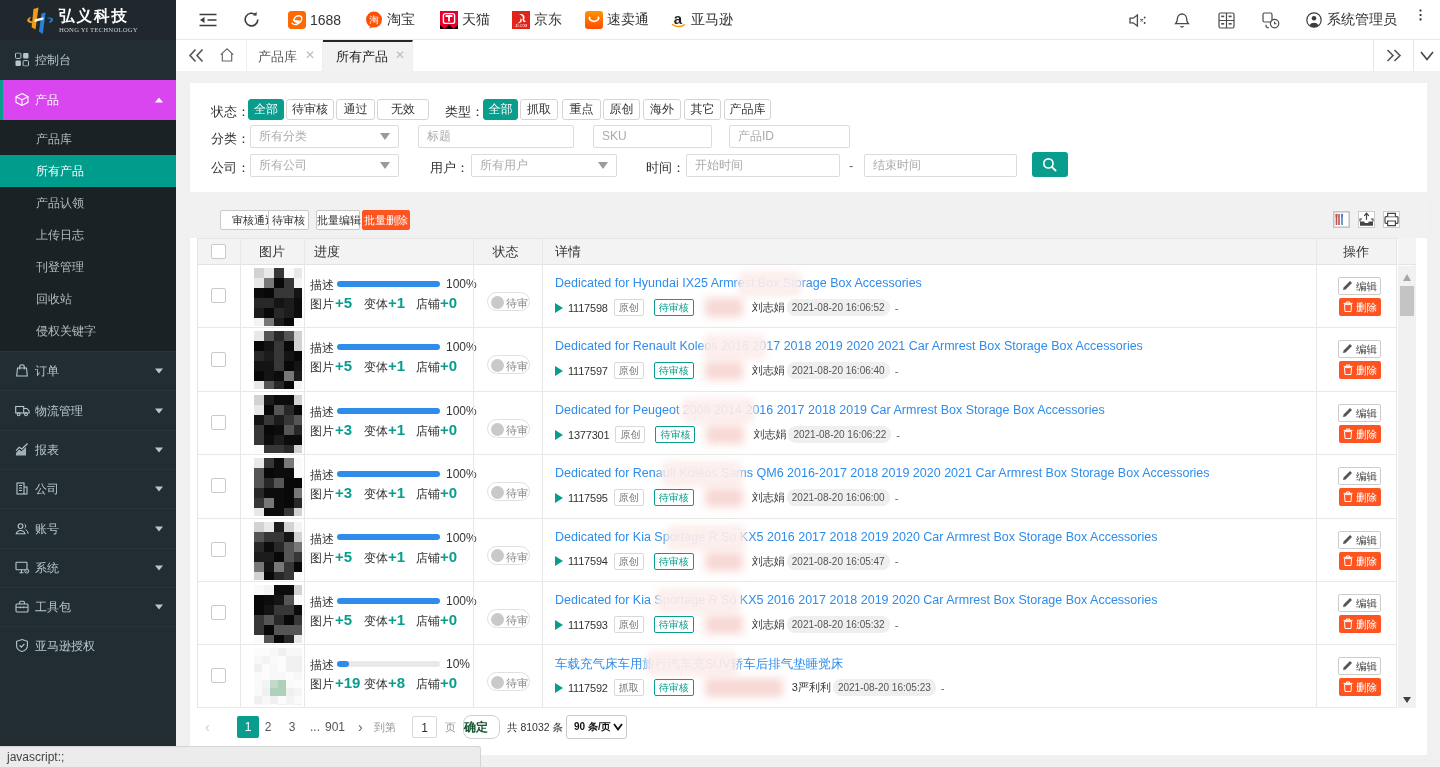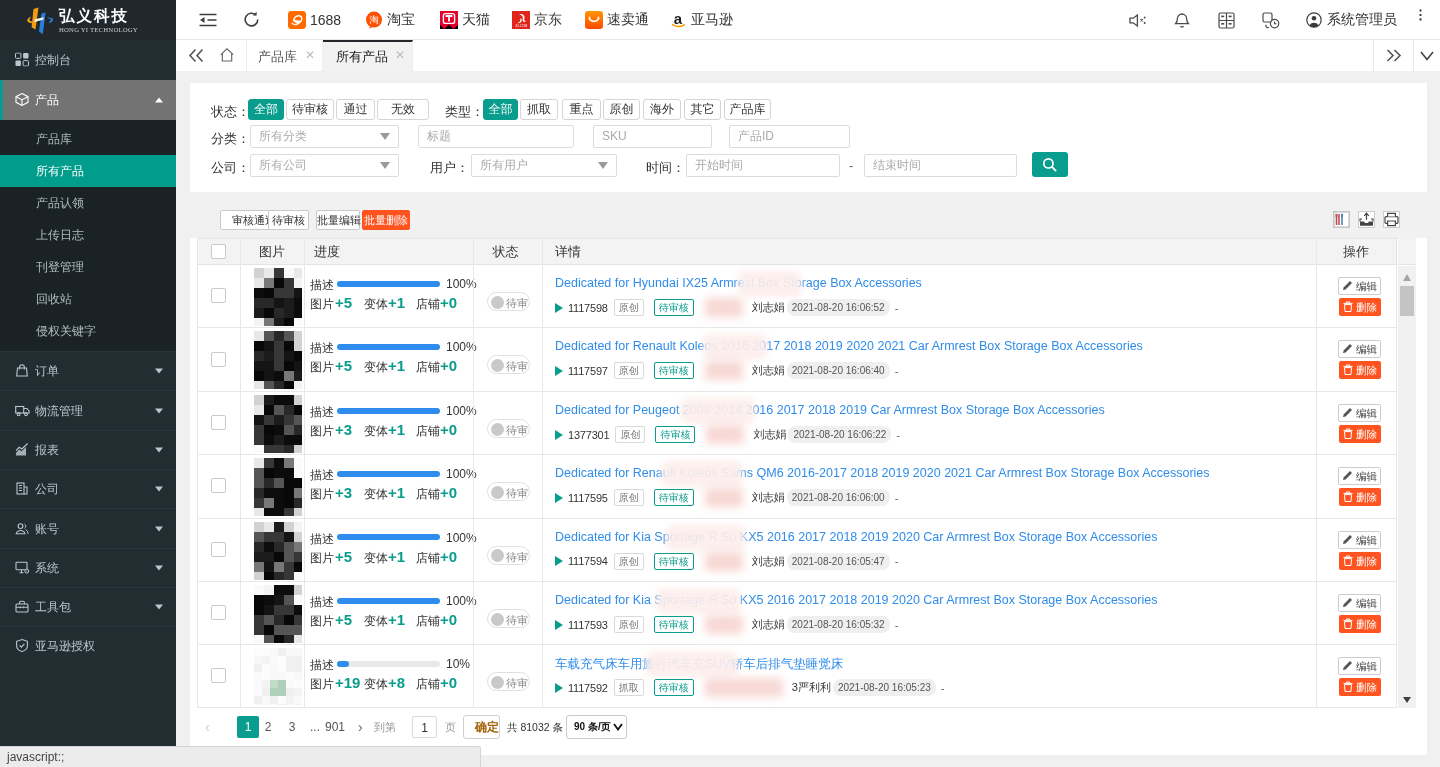--- a/index.html
+++ b/index.html
@@ -72,21 +72,21 @@
   </div>
 <div class="mitem" style="top:40px;height:40px">
     <span class="ic"><svg width="14" height="14" viewBox="0 0 14 14">
         <rect x="0.5" y="0.5" width="5.4" height="5.4" rx="1" fill="none" stroke="#b8c7ce"></rect>
         <rect x="8.1" y="0.5" width="5.4" height="5.4" rx="1" fill="#b8c7ce"></rect>
         <rect x="0.5" y="8.1" width="5.4" height="5.4" rx="1" fill="#b8c7ce"></rect>
         <rect x="8.1" y="8.1" width="5.4" height="5.4" rx="1" fill="none" stroke="#b8c7ce"></rect>
       </svg></span>
     <span class="txt">控制台</span>
   </div>
-<div class="mitem" style="top:80px;height:40px;background:#737373;border-left:3px solid #089d8d;color:#fff">
+<div class="mitem" style="top:80px;height:40px;background:#d946ef;border-left:3px solid #089d8d;color:#fff">
     <span class="ic" style="left:12px"><svg width="14" height="14" viewBox="0 0 14 14">
         <path d="M7 1 L13 4.2 L13 9.8 L7 13 L1 9.8 L1 4.2 Z" fill="none" stroke="#fff" stroke-width="1.1"></path>
         <path d="M1 4.2 L7 7.2 L13 4.2 M7 7.2 L7 13" fill="none" stroke="#fff" stroke-width="1.1"></path>
       </svg></span>
     <span class="txt" style="left:32px">产品</span>
     <span class="arr up"></span>
   </div>
 <div class="smenu">
 <div class="sitem" style="top:3px">产品库</div>
 <div class="sitem act" style="top:35px">所有产品</div>
@@ -898,18 +898,18 @@
 <div class="pgnum" style="left:205px;color:#ccc;font-size:14px">‹</div>
 <div class="pgnum" style="left:237px;width:22px;background:#089d8d;color:#fff;border-radius:2px">1</div>
 <div class="pgnum" style="left:263px;width:10px">2</div>
 <div class="pgnum" style="left:287px;width:10px">3</div>
 <div class="pgnum" style="left:308px;width:14px">...</div>
 <div class="pgnum" style="left:322px;width:26px">901</div>
 <div class="pgnum" style="left:358px;color:#666;font-size:14px">›</div>
 <div class="pgnum" style="left:374px;color:#999;font-size:11px">到第</div>
 <div class="abs" style="left:412px;top:716px;width:25px;height:22px;border:1px solid #d9d9d9;border-radius:2px;background:#fff;text-align:center;line-height:22px;font-size:12px;color:#333">1</div>
 <div class="pgnum" style="left:445px;color:#999;font-size:11px">页</div>
-<div class="abs" style="left:463px;top:715px;width:37px;height:24px;border:1px solid #d0d0d0;border-radius:3px;background:#fff;text-align:right;line-height:22px;font-size:12px;color:#a16207;font-weight:bold">确定</div>
+<div class="abs" style="left:463px;top:715px;width:37px;height:24px;border:1px solid #d0d0d0;border-radius:8px;background:#fff;text-align:left;line-height:22px;font-size:12px;color:#14532d;font-weight:bold">确定</div>
 <div class="pgnum" style="left:507px;color:#333;font-size:10.5px">共 81032 条</div>
 <div class="abs" style="left:566px;top:715px;width:61px;height:24px;border:1px solid #c9c9c9;border-radius:3px;background:#fff;line-height:22px;font-size:10px;color:#111;font-weight:bold;padding-left:7px">90 条/页</div>
 <svg style="position:absolute;left:612px;top:721px" width="12" height="11" viewBox="0 0 12 11">
     <path d="M2 3 L6.0 8.5 L10.0 3" fill="none" stroke="#111" stroke-width="1.8"></path>
   </svg>
 <div class="statusbar">javascript:;</div>
 </body></html>

